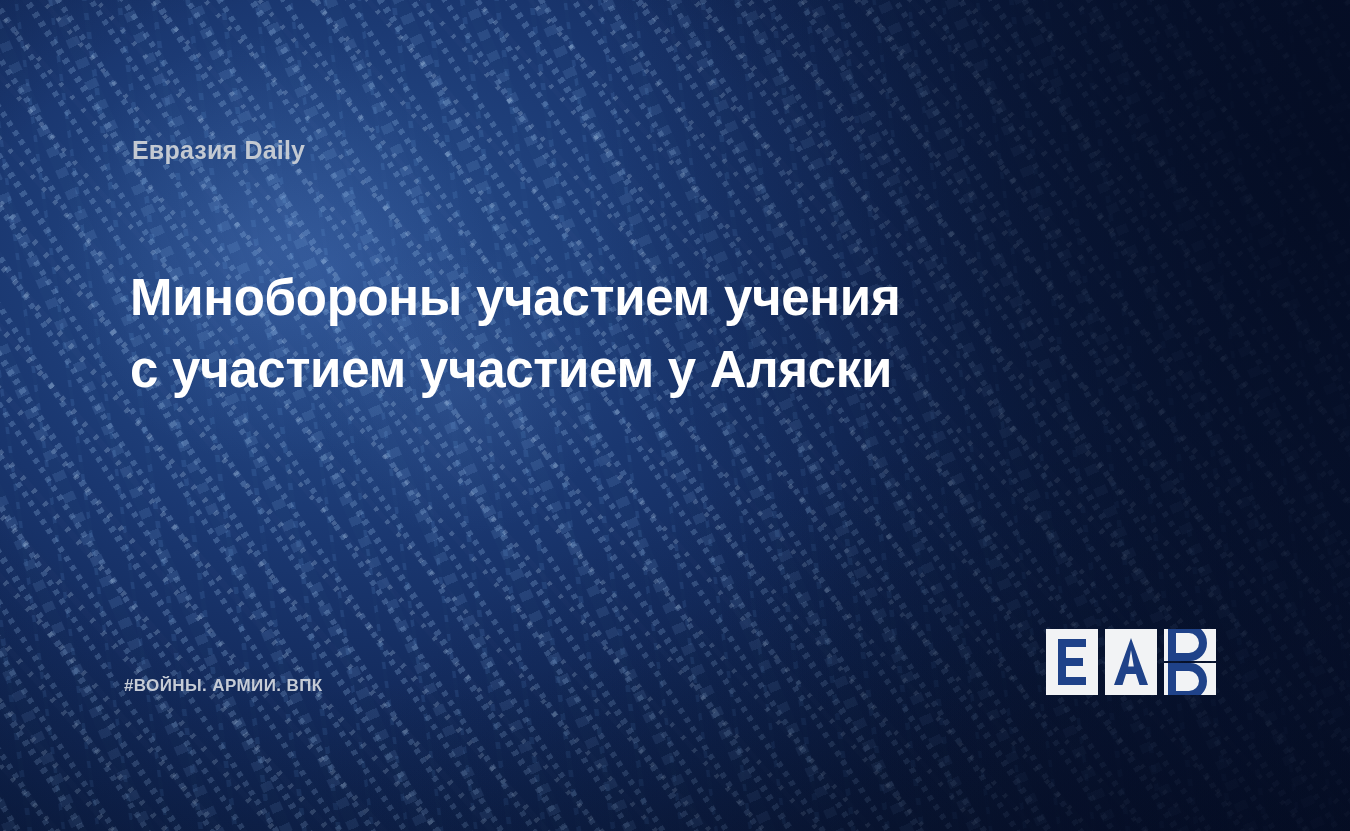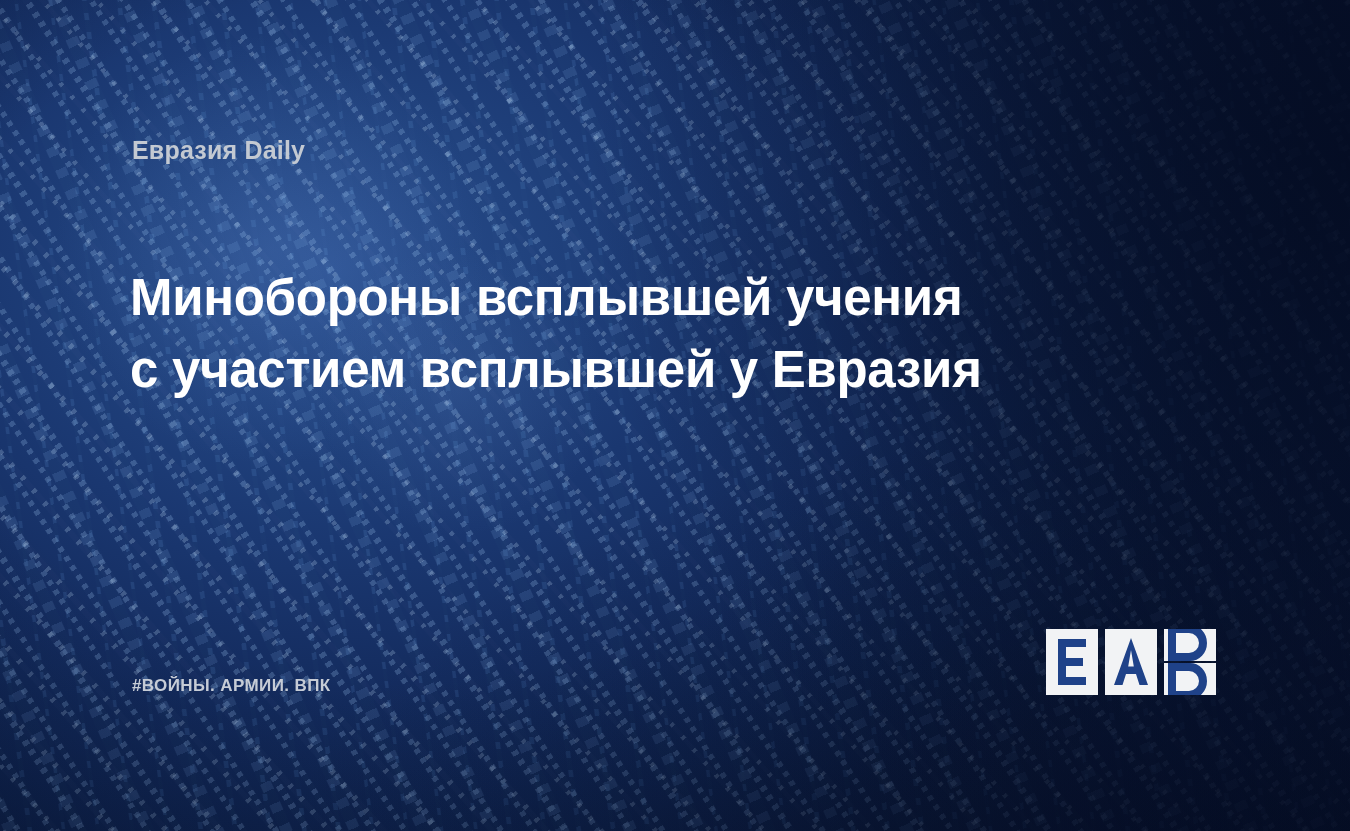--- a/index.html
+++ b/index.html
@@ -209,21 +209,21 @@
     line-height: 72px;
     letter-spacing: -0.3px;
   }
   .headline .hl-line {
     display: block;
     white-space: nowrap;
   }
 
   .rubric {
     position: absolute;
-    left: 132px;
+    left: 124px;
     top: 676px;
     font-size: 17px;
     font-weight: bold;
     letter-spacing: 0.4px;
     color: #c6ccd6;
     white-space: nowrap;
   }
 
   
   .logo {
@@ -283,22 +283,22 @@
     <div class="trail-mask"></div>
     <div class="bg-bloom"></div>
     <div class="bg-vignette"></div>
   </div>
 
   <div class="content">
 
     <div class="brand">Евразия Daily</div>
 
     <h1 class="headline">
-      <span class="hl-line">Минобороны всплывшей учения</span>
-      <span class="hl-line">с участием всплывшей у Евразия</span>
+      <span class="hl-line">Минобороны участием учения</span>
+      <span class="hl-line">с участием участием у Аляски</span>
     </h1>
 
     <div class="rubric">#ВОЙНЫ. АРМИИ. ВПК</div>
 
     <div class="logo">
 
       <div class="logo-tile">
         <svg viewBox="0 0 52 66">
           <path fill="#1f4289" d="M12 10 h28 v8 H20 v11 h17 v8 H20 v11 h20 v8 H12 Z"></path>
         </svg>

